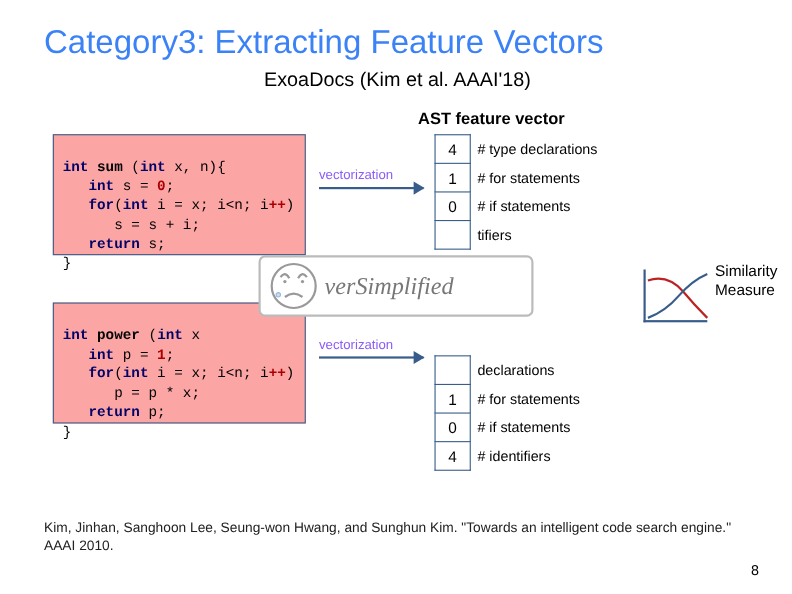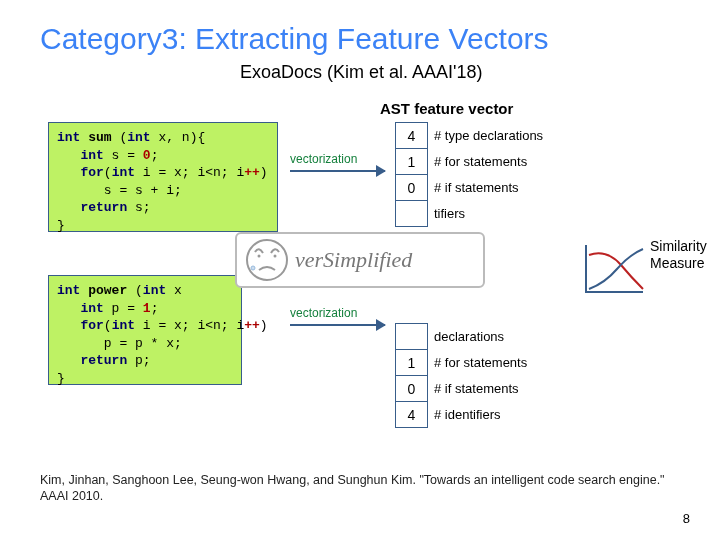--- a/index.html
+++ b/index.html
@@ -30,37 +30,37 @@
   .ast-label {
     position: absolute;
     top: 100px;
     left: 380px;
     font-size: 15px;
     font-weight: 700;
   }
   .code-box {
     position: absolute;
     border: 1.5px solid #385d8a;
-    background: #bef264;
+    background: #fca5a5;
     font-family: "Consolas", "Courier New", monospace;
     font-size: 13px;
     line-height: 1.35;
-    padding: 6px 8px;
+    padding: 20px 8px;
     white-space: pre;
   }
   .code-box .kw { color: #006; font-weight: bold; }
   .code-box .fn { color: #000; font-weight: bold; }
   .code-box .num { color: #a00; font-weight: bold; }
   .code-box .op { color: #a00; font-weight: bold; }
   .code1 { top: 122px; left: 48px; width: 230px; height: 110px; }
-  .code2 { top: 275px; left: 48px; width: 194px; height: 110px; }
+  .code2 { top: 275px; left: 48px; width: 230px; height: 110px; }
   .vec-label {
     position: absolute;
     font-size: 12px;
-    color: #15803d;
+    color: #8b5cf6;
   }
   .vec-label.v1 { top: 152px; left: 290px; }
   .vec-label.v2 { top: 306px; left: 290px; }
   .arrow-line {
     position: absolute;
     height: 2px;
     background: #385d8a;
   }
   .arrow-line::after {
     content: "";

